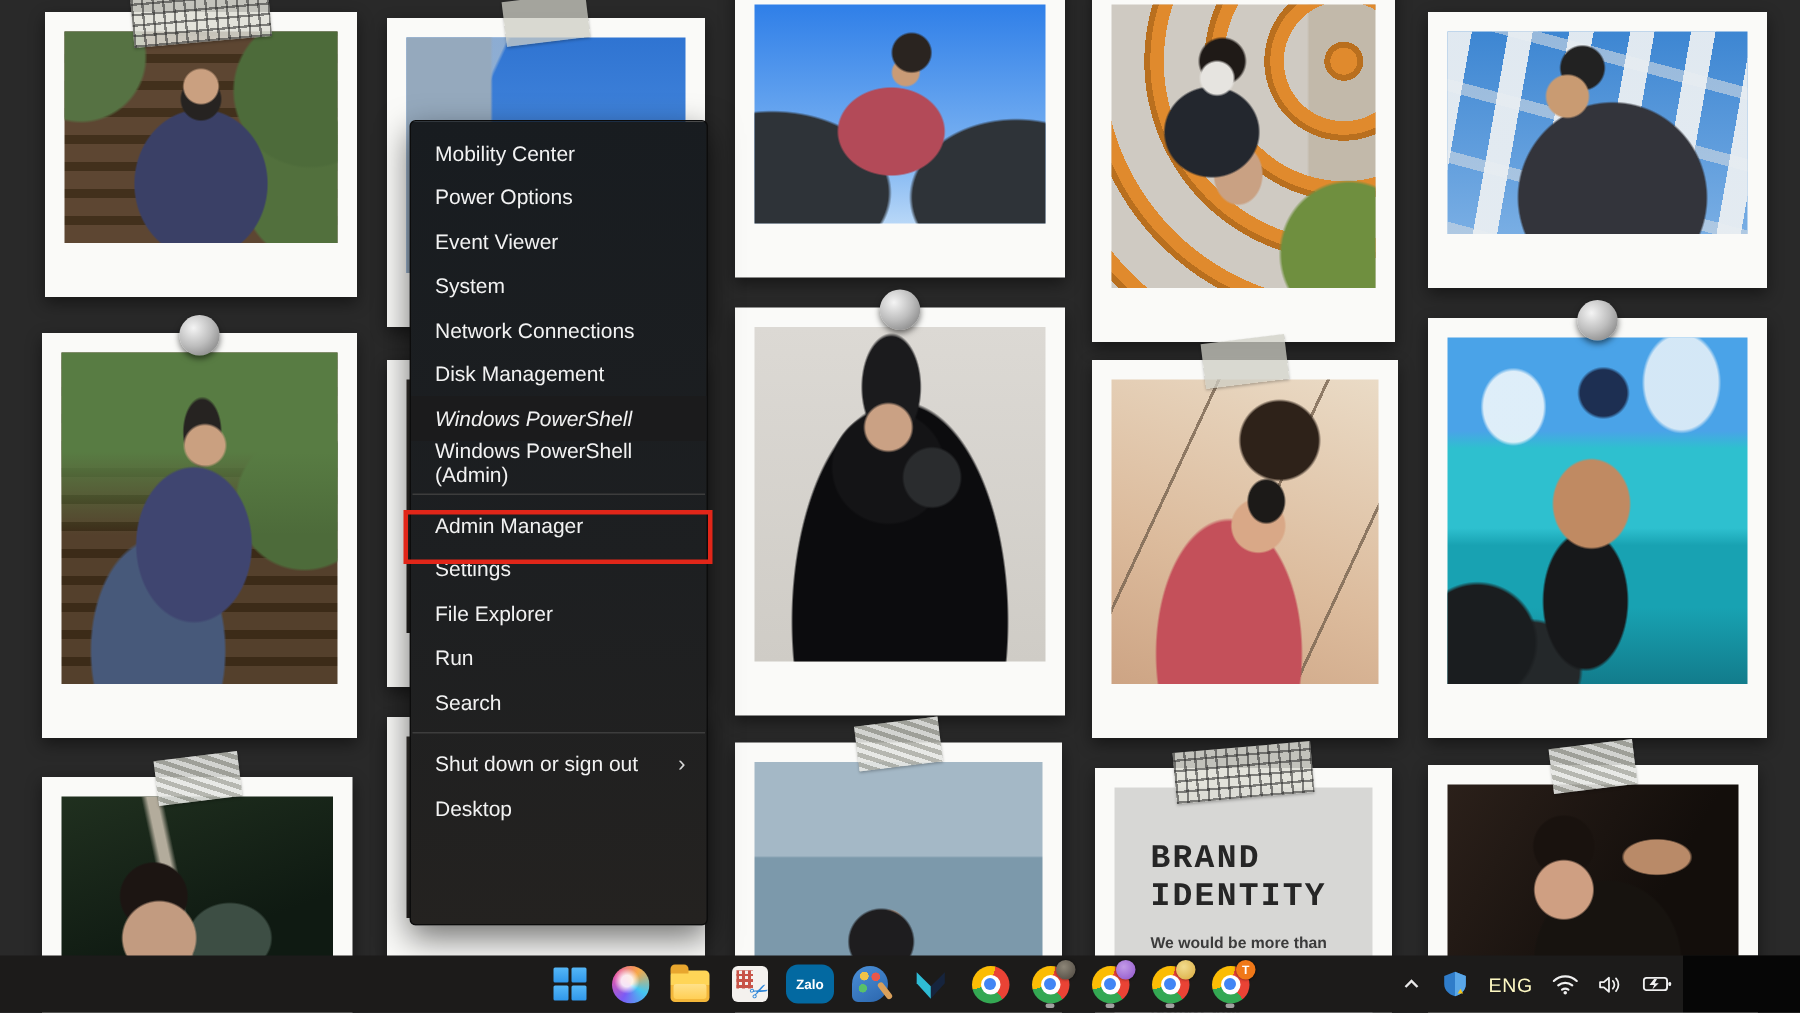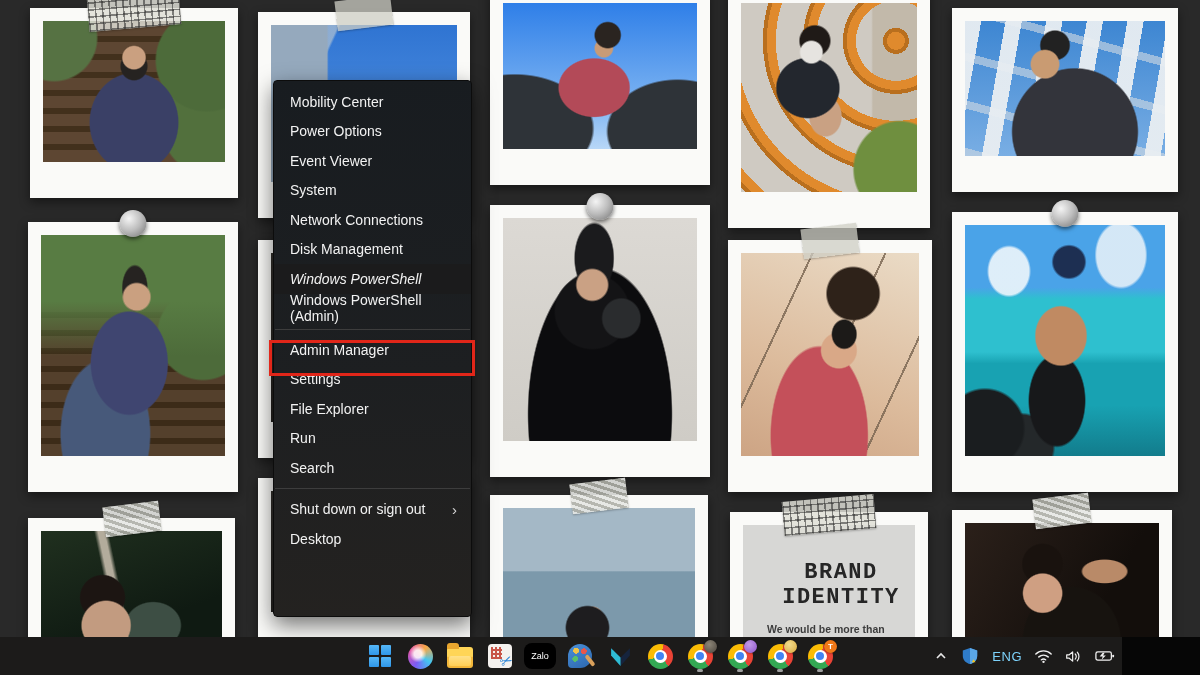--- a/index.html
+++ b/index.html
@@ -105,21 +105,21 @@
       linear-gradient(180deg, #4aa3e8 0 27%, #2ec0cf 32% 55%, #18a2b2 60% 78%, #127c8c 100%); }
   .p-darkroom { background:
       radial-gradient(circle at 40% 58%, #cf9f82 0 14%, transparent 15%),
       radial-gradient(circle at 40% 34%, #19120e 0 14%, transparent 15%),
       radial-gradient(ellipse at 72% 40%, #b98a68 0 11%, transparent 12%),
       radial-gradient(ellipse at 55% 98%, #17130f 0 32%, transparent 33%),
       linear-gradient(120deg, #2b201a, #130e0b 70%); }
   .p-hidden { background:linear-gradient(160deg, #33302c, #1d1b19); }
   .brandcard { position:absolute; inset:13px 13px 0 13px; background:#d7d7d5; padding:36px 0 0 24px; }
   .brandcard h2 { font-size:22px; line-height:1.12; letter-spacing:1.5px; color:#262626;
-    font-weight:bold; font-family:"Liberation Mono", monospace;text-align:center; }
+    font-weight:bold; font-family:"Liberation Mono", monospace; }
   .brandcard p { margin-top:12px; font-size:10.5px; font-weight:bold; color:#3c3c3c; width:150px; line-height:1.35; }
 
   
   #winx { position:absolute; left:273px; top:80px; width:199px; height:537px; z-index:50;
     background:linear-gradient(178deg, #181c20 0%, #1d1f21 55%, #242220 100%);
     border:1px solid #0c0c0c; border-radius:4px; padding-top:6px;
     box-shadow:0 8px 22px rgba(0,0,0,.55); }
   .mi { height:29.5px; display:flex; align-items:center; padding:0 14px 0 16px;
     font-size:14px; color:#f2f2f2; cursor:default; }
   .mi.hl { background:#1b1b1c;font-style:italic; }
@@ -151,22 +151,22 @@
   .ic-folder::before { content:""; position:absolute; top:-4px; left:0; width:12px; height:6px;
     background:#e8a62e; border-radius:3px 3px 0 0; }
   .ic-folder::after { content:""; position:absolute; left:2px; right:2px; bottom:2px; height:10px;
     background:linear-gradient(180deg,#ffe18a,#ffcf56); border-radius:2px; }
   .ic-snip { width:24px; height:24px; background:#f4f1ee; border-radius:4px; position:relative; overflow:hidden; }
   .ic-snip::before { content:""; position:absolute; left:3px; top:3px; width:11px; height:12px;
     background:repeating-linear-gradient(0deg,#c0392b 0 2px, transparent 2px 4px),
                repeating-linear-gradient(90deg,#c0392b 0 2px, transparent 2px 4px); opacity:.85; }
   .ic-snip::after { content:"\2702"; position:absolute; right:-1px; bottom:-2px; color:#2e86d8;
     font-size:15px; transform:rotate(-25deg); }
-  .ic-zalo { width:40px; height:26px; background:#000000; border-radius:8px; display:flex;
-    align-items:center; justify-content:center; color:#fff; font-weight:normal; font-size:9px; }
+  .ic-zalo { width:40px; height:26px; background:#0369a1; border-radius:8px; display:flex;
+    align-items:center; justify-content:center; color:#fff; font-weight:bold; font-size:9px; }
   .ic-paint { width:24px; height:24px; border-radius:50% 50% 50% 4px;
     background:radial-gradient(circle at 66% 30%, #e8574b 0 12%, transparent 13%),
       radial-gradient(circle at 34% 28%, #f0c348 0 12%, transparent 13%),
       radial-gradient(circle at 30% 62%, #58c06a 0 12%, transparent 13%),
       linear-gradient(150deg, #4b90d8, #2b66ad); position:relative; }
   .ic-paint::after { content:""; position:absolute; right:0; bottom:1px; width:4px; height:13px;
     background:#d9a05b; transform:rotate(-38deg); border-radius:2px; }
   .ic-vapp svg { display:block; }
   .ic-chrome { width:25px; height:25px; border-radius:50%;
     background:conic-gradient(from 140deg, #34a853 0 115deg, #fbbc05 115deg 235deg, #ea4335 235deg 360deg);
@@ -176,21 +176,21 @@
   .badge { position:absolute; top:1px; right:-1px; width:13px; height:13px; border-radius:50%;
     z-index:2; display:flex; align-items:center; justify-content:center;
     font-size:8px; color:#fff; font-weight:bold; box-shadow:0 0 2px rgba(0,0,0,.6); }
   .badge.gray { background:radial-gradient(circle at 40% 35%, #8d8678, #4a443c); }
   .badge.purple { background:radial-gradient(circle at 40% 35%, #c39be8, #8d52c9); }
   .badge.yellow { background:radial-gradient(circle at 40% 35%, #f2dc8e, #d8a93c); }
   .badge.orange { background:#f07818; }
 
   #tb-tray { position:absolute; right:82px; top:0; height:38px; display:flex; align-items:center; gap:7px; }
   .trayitem { display:flex; align-items:center; justify-content:center; height:30px; padding:0 3px;
-    color:#7dd3fc;text-align:right; }
+    color:#fef9c3;text-align:right; }
   #tray-lang { font-size:13px; letter-spacing:.5px; }
   #corner-black { position:absolute; right:0; bottom:0; width:78px; height:38px; background:#060606; z-index:110; }
 </style>
 </head>
 <body>
 
 <div id="screen">
 
   <div class="polaroid" style="left:30px; top:8px; width:208px; height:190px;">
     <div class="tape grid"></div>

